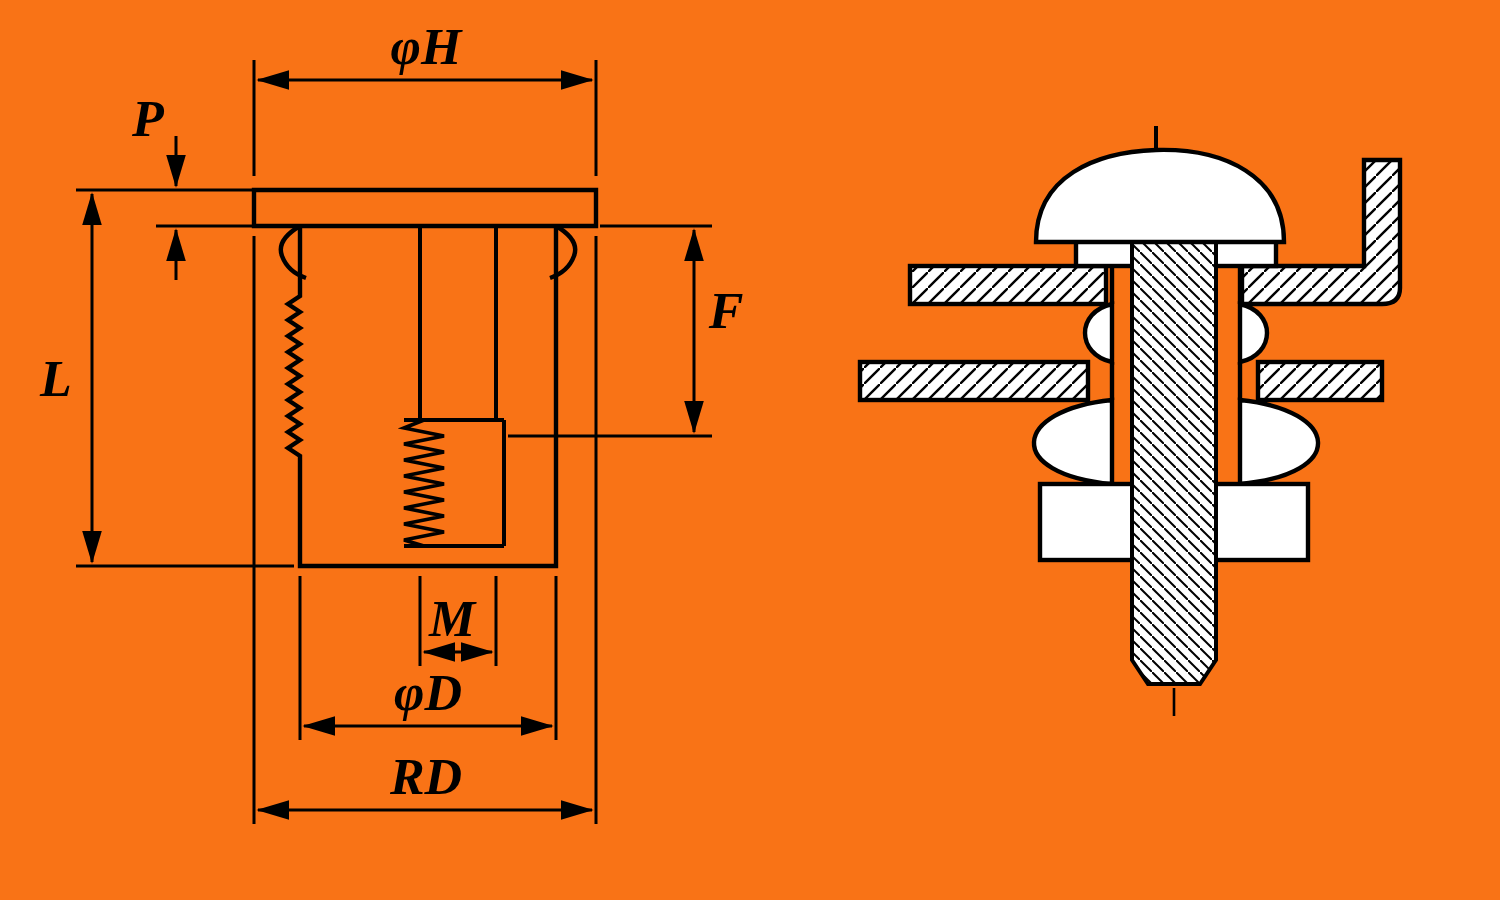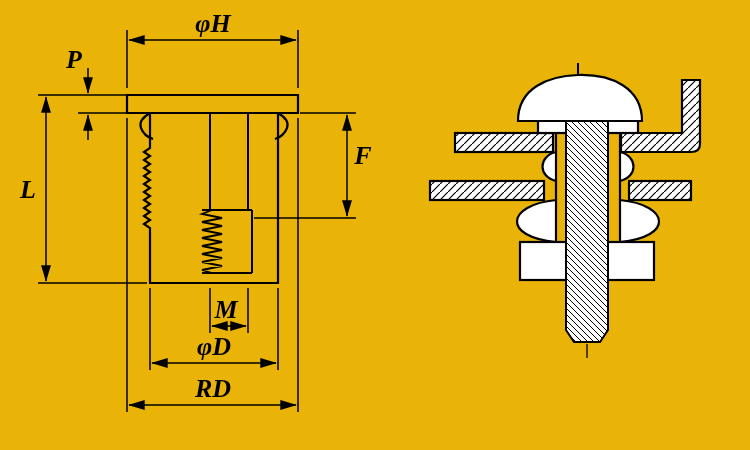--- a/index.html
+++ b/index.html
@@ -1,16 +1,16 @@
 <!DOCTYPE html>
 <html><head>
 <meta charset="utf-8">
 <style>
   html,body{margin:0;padding:0;background:#ffffff;}
-  #stage{position:relative;width:750px;height:450px;background:#eab308;overflow:hidden;}
+  #stage{position:relative;width:750px;height:450px;background:#f97316;overflow:hidden;}
   .dim{font:italic bold 26px "Liberation Serif", serif;fill:#000;}
   svg{display:block;}
 </style>
 </head>
 <body>
 
 <div id="stage">
 <svg width="750" height="450" viewBox="0 0 750 450">
   <defs>
     <marker id="ah" viewBox="0 0 10 7" refX="9.5" refY="3.5" markerWidth="11" markerHeight="8" orient="auto-start-reverse">

